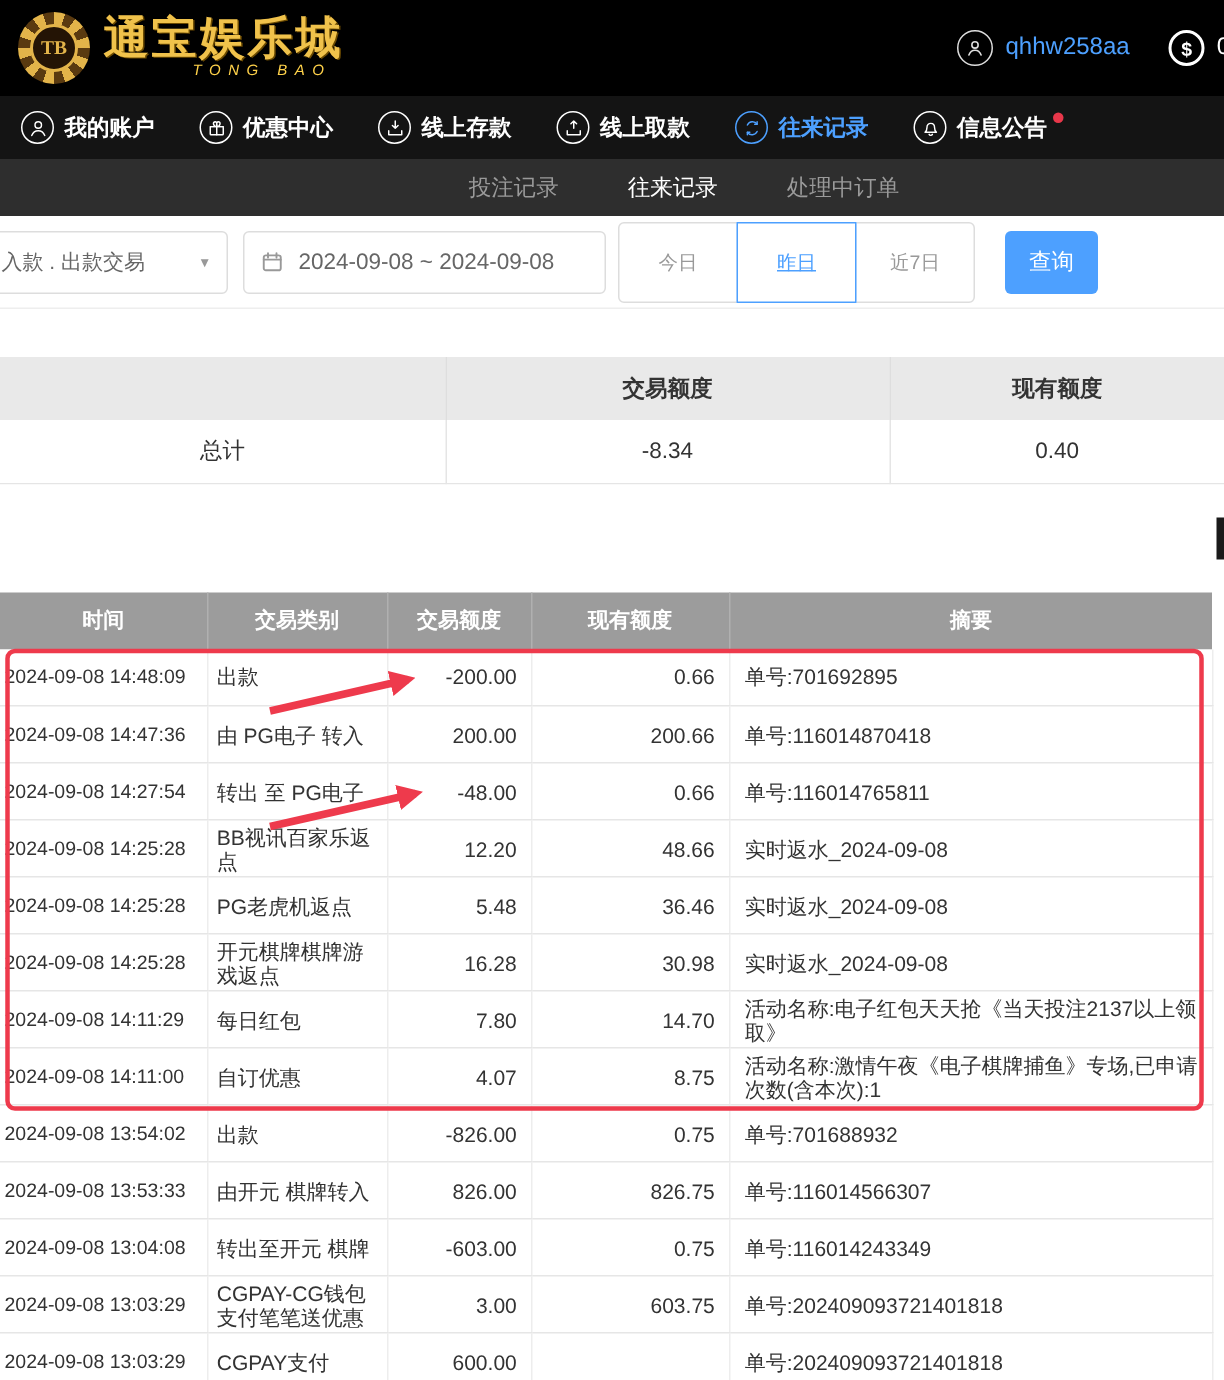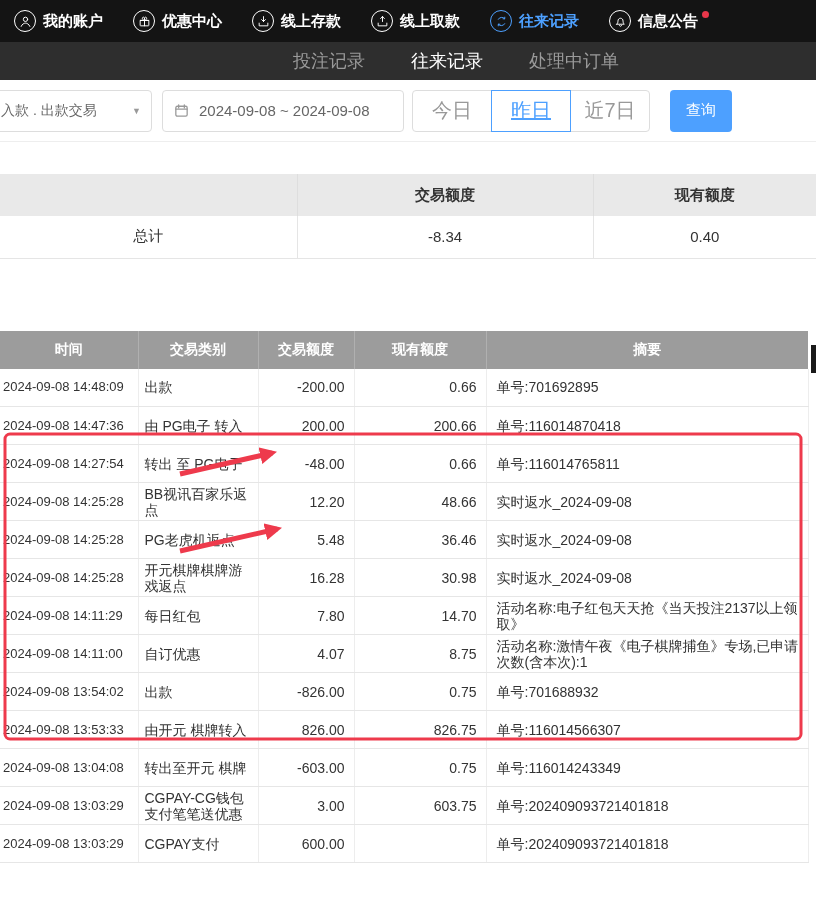--- a/index.html
+++ b/index.html
@@ -44,39 +44,39 @@
     flex:0 0 auto; }
   .nav-icon svg { width:13px; height:13px; stroke:currentColor; fill:none;
     stroke-width:1.8; stroke-linecap:round; stroke-linejoin:round; }
   .red-dot { width:7px; height:7px; background:#e8374a; border-radius:50%;
     position:relative; top:-7px; left:-3px; }
 
   
   .subnav { height:38px; background:#2e2e2e; display:flex; align-items:center;
     justify-content:center; }
   .subnav-inner { display:flex; gap:46px; margin-left:96px; }
-  .subnav-tab { color:#9a9a9a; font-size:18px; cursor:pointer; }
+  .subnav-tab { color:#9a9a9a; font-size:15px; cursor:pointer; }
   .subnav-tab.active { color:#fff; }
 
   
   .filterbar { height:62px; background:#fff; border-bottom:1px solid #eee;
     display:flex; align-items:center; }
   .select-box { width:160px; height:42px; border:1px solid #ddd; border-radius:4px;
     display:flex; align-items:center; justify-content:space-between;
     padding:0 10px 0 8px; color:#666; font-size:14px; margin-left:-8px;
     cursor:pointer; background:#fff; }
   .chev { color:#999; font-size:9px; }
   .date-box { width:242px; height:42px; border:1px solid #ddd; border-radius:4px;
     display:flex; align-items:center; gap:9px; padding:0 10px; color:#666;
     font-size:15px; margin-left:10px; cursor:pointer; background:#fff; }
   .date-box svg { width:17px; height:17px; stroke:#999; fill:none;
     stroke-width:1.8; stroke-linecap:round; }
   .btn-group { display:flex; margin-left:8px; }
-  .quick-btn { width:80px; height:42px; background:#fff; border:1px solid #ddd;
-    color:#999; font-size:20px; margin-left:-1px; cursor:pointer;
+  .quick-btn { width:80px; height:54px; background:#fff; border:1px solid #ddd;
+    color:#999; font-size:13px; margin-left:-1px; cursor:pointer;
     font-family:inherit; }
   .quick-btn:first-child { border-radius:4px 0 0 4px; margin-left:0; }
   .quick-btn:last-child { border-radius:0 4px 4px 0; }
   .quick-btn.active { border-color:#4da0ff; color:#4da0ff; position:relative; z-index:2;text-decoration:underline; }
   .search-btn { width:62px; height:42px; background:#4da0ff; color:#fff;
     font-size:15px; border:none; border-radius:4px; margin-left:20px;
     cursor:pointer; font-family:inherit; }
 
   .gap1 { height:32px; background:#fff; }
   .gap2 { height:72px; background:#fff; }
@@ -110,20 +110,42 @@
 
   
   .annotations { position:absolute; left:0; top:0; width:816px; height:920px;
     pointer-events:none; }
 </style>
 </head>
 <body>
 
 <div class="page">
 
+  <header class="topbar">
+    <div class="logo">
+      <div class="chip">
+        <div class="chip-core">TB</div>
+      </div>
+      <div>
+        <div class="logo-cn">通宝娱乐城</div>
+        <div class="logo-en">TONG BAO</div>
+      </div>
+    </div>
+    <div class="top-right">
+      <span class="user-ic">
+        <svg viewBox="0 0 24 24" width="14" height="14" fill="none" stroke="currentColor" stroke-width="1.8" stroke-linecap="round">
+          <circle cx="12" cy="8.5" r="3.6"></circle>
+            <path d="M5 20c1.5-4 5-5.5 7-5.5s5.5 1.5 7 5.5"></path>
+        </svg>
+      </span>
+      <span class="username">qhhw258aa</span>
+      <span class="coin">$</span>
+      <span class="balance">0</span>
+    </div>
+  </header>
 
   <nav class="mainnav">
     <div class="nav-item">
       <span class="nav-icon">
         <svg viewBox="0 0 24 24">
             <circle cx="12" cy="8" r="4"></circle>
             <path d="M4 21c1.6-4.2 5.4-6 8-6s6.4 1.8 8 6"></path>
           </svg>
       </span>
       <span>我的账户</span>

